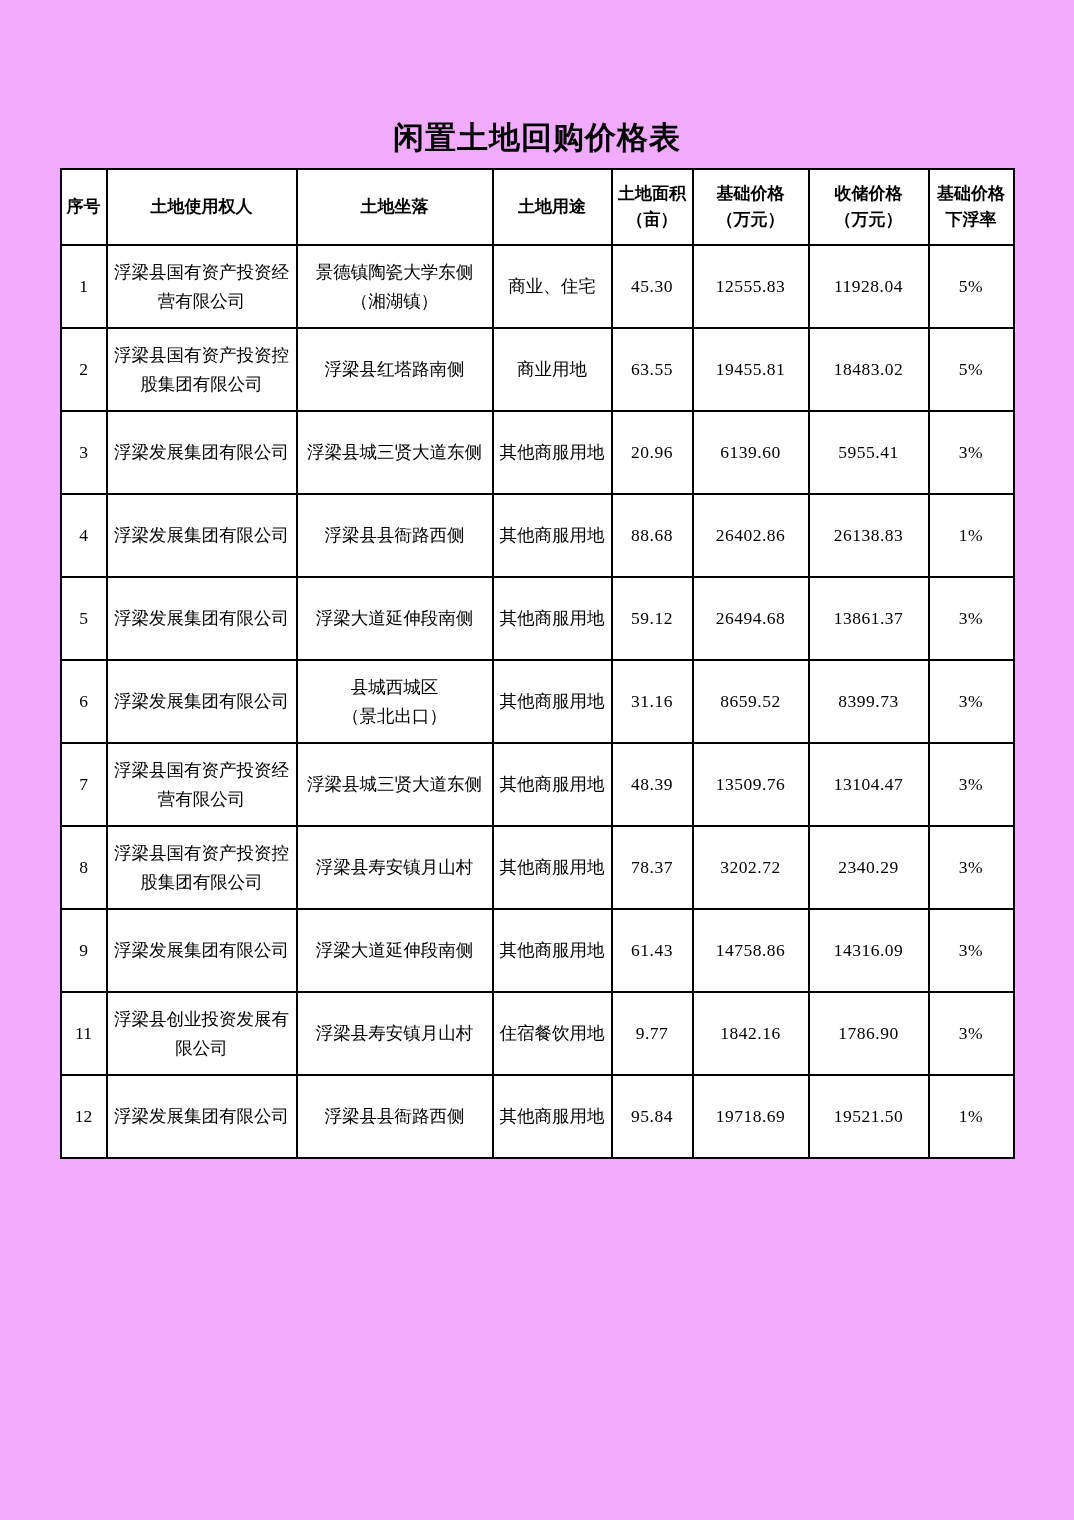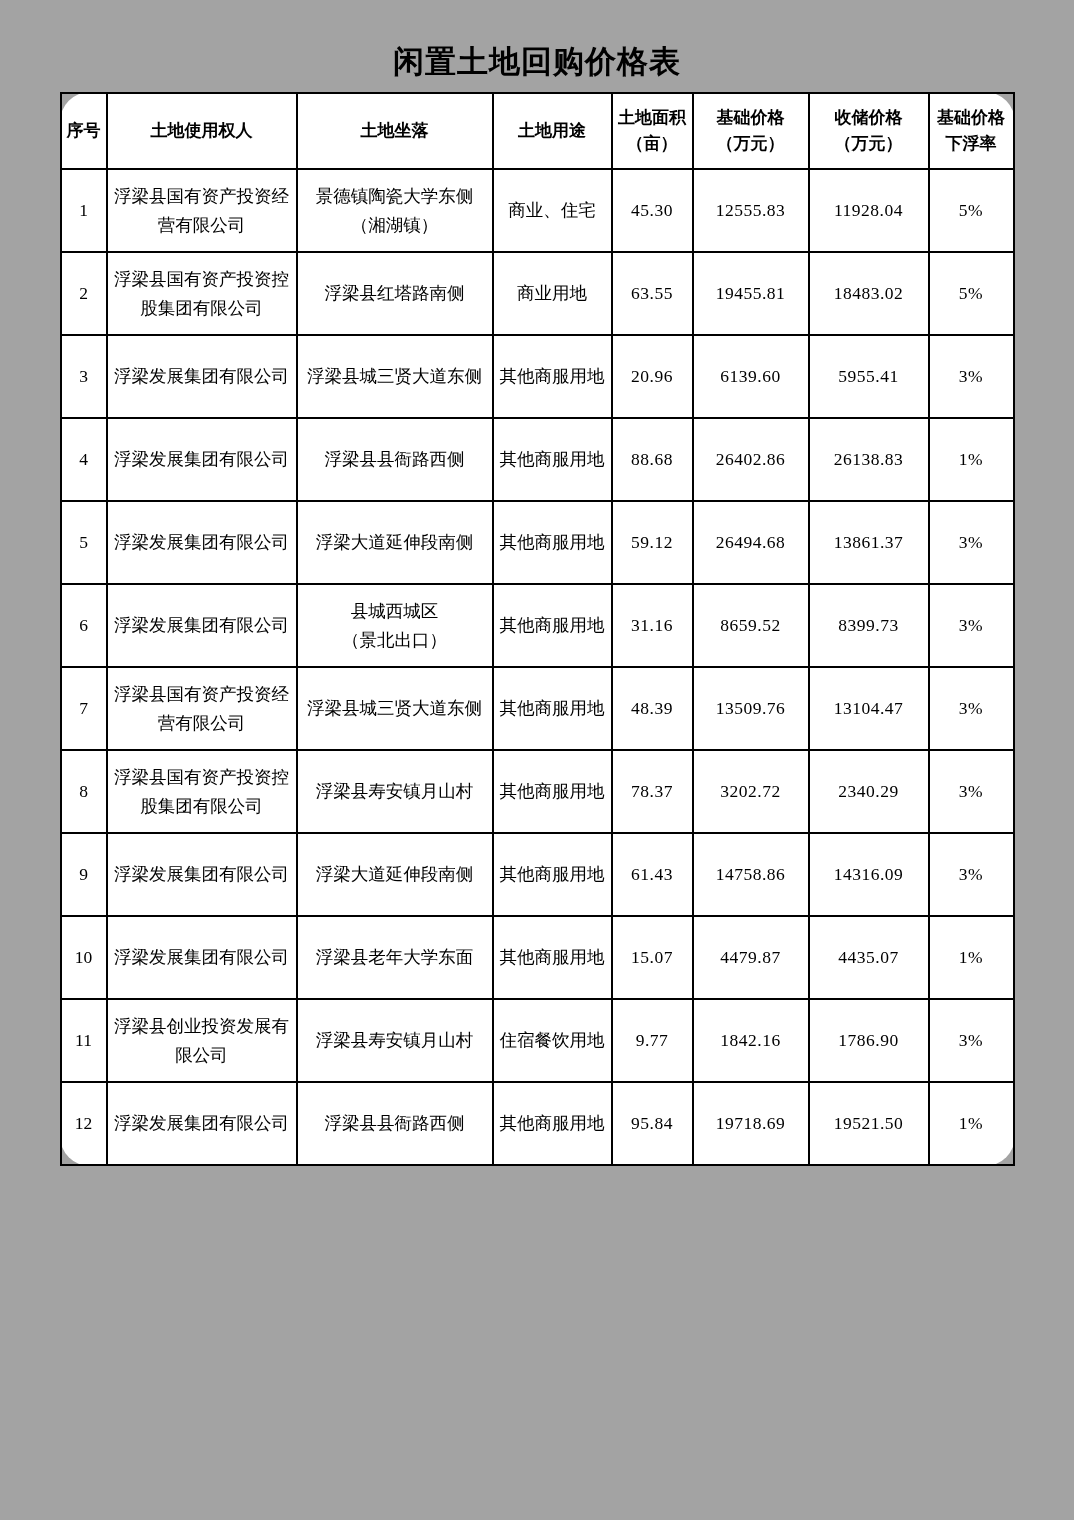--- a/index.html
+++ b/index.html
@@ -10,38 +10,37 @@
   body {
     width: 1074px;
     min-height: 1520px;
     font-family: "Liberation Serif", "DejaVu Serif", serif;
     color: #000000;
   }
   .page {
     width: 1074px;
     min-height: 1520px;
     box-sizing: border-box;
-    padding-top: 44px;
-    background: #a3a3a3;
+    padding-top: 120px;
+    background: #f0abfc;
   }
   .doc-title {
     margin: 0 0 12px 0;
     text-align: center;
     font-size: 31px;
     line-height: 36px;
     font-weight: bold;
     letter-spacing: 1px;
   }
   table.price-table {
     table-layout: fixed;
     border-collapse: collapse;
     margin: 0 auto;
     width: 953px;
     background: #ffffff;
-    border-radius: 30px;
   }
   .price-table th,
   .price-table td {
     border: 2px solid #000000;
     box-sizing: border-box;
     text-align: center;
     vertical-align: middle;
     padding: 2px 3px;
     white-space: pre-line;
     overflow: hidden;
@@ -181,30 +180,20 @@
         <td>9</td>
         <td>浮梁发展集团有限公司</td>
         <td>浮梁大道延伸段南侧</td>
         <td>其他商服用地</td>
         <td class="num-cell">61.43</td>
         <td class="num-cell">14758.86</td>
         <td class="num-cell">14316.09</td>
         <td class="num-cell">3%</td>
       </tr>
       <tr>
-        <td>10</td>
-        <td>浮梁发展集团有限公司</td>
-        <td>浮梁县老年大学东面</td>
-        <td>其他商服用地</td>
-        <td class="num-cell">15.07</td>
-        <td class="num-cell">4479.87</td>
-        <td class="num-cell">4435.07</td>
-        <td class="num-cell">1%</td>
-      </tr>
-      <tr>
         <td>11</td>
         <td>浮梁县创业投资发展有限公司</td>
         <td>浮梁县寿安镇月山村</td>
         <td>住宿餐饮用地</td>
         <td class="num-cell">9.77</td>
         <td class="num-cell">1842.16</td>
         <td class="num-cell">1786.90</td>
         <td class="num-cell">3%</td>
       </tr>
       <tr>

